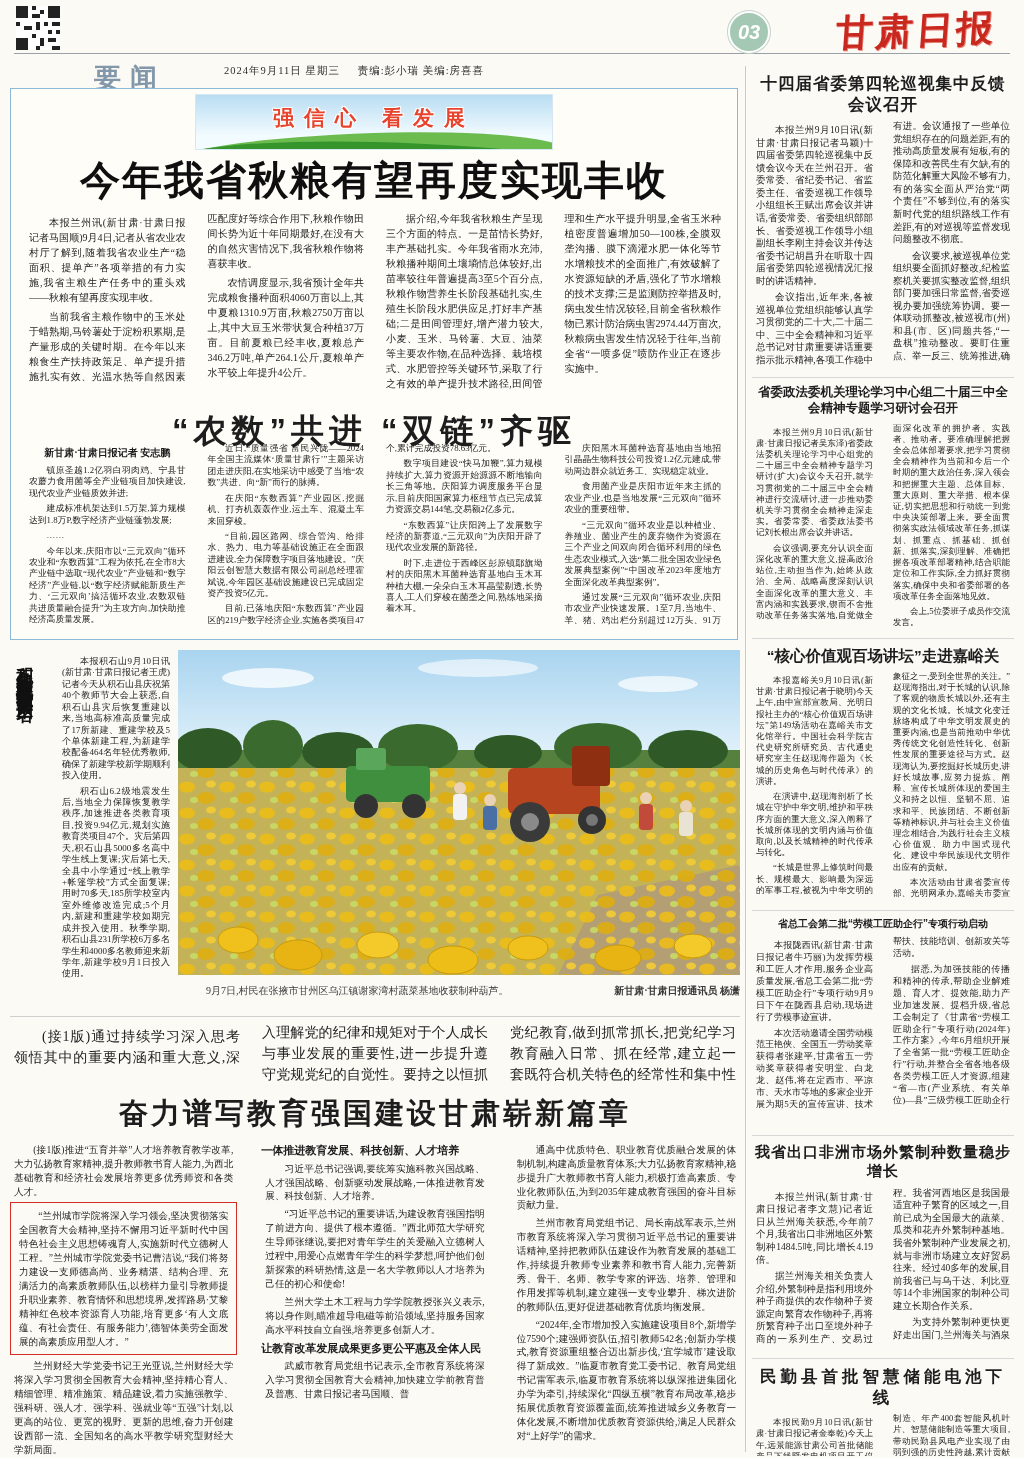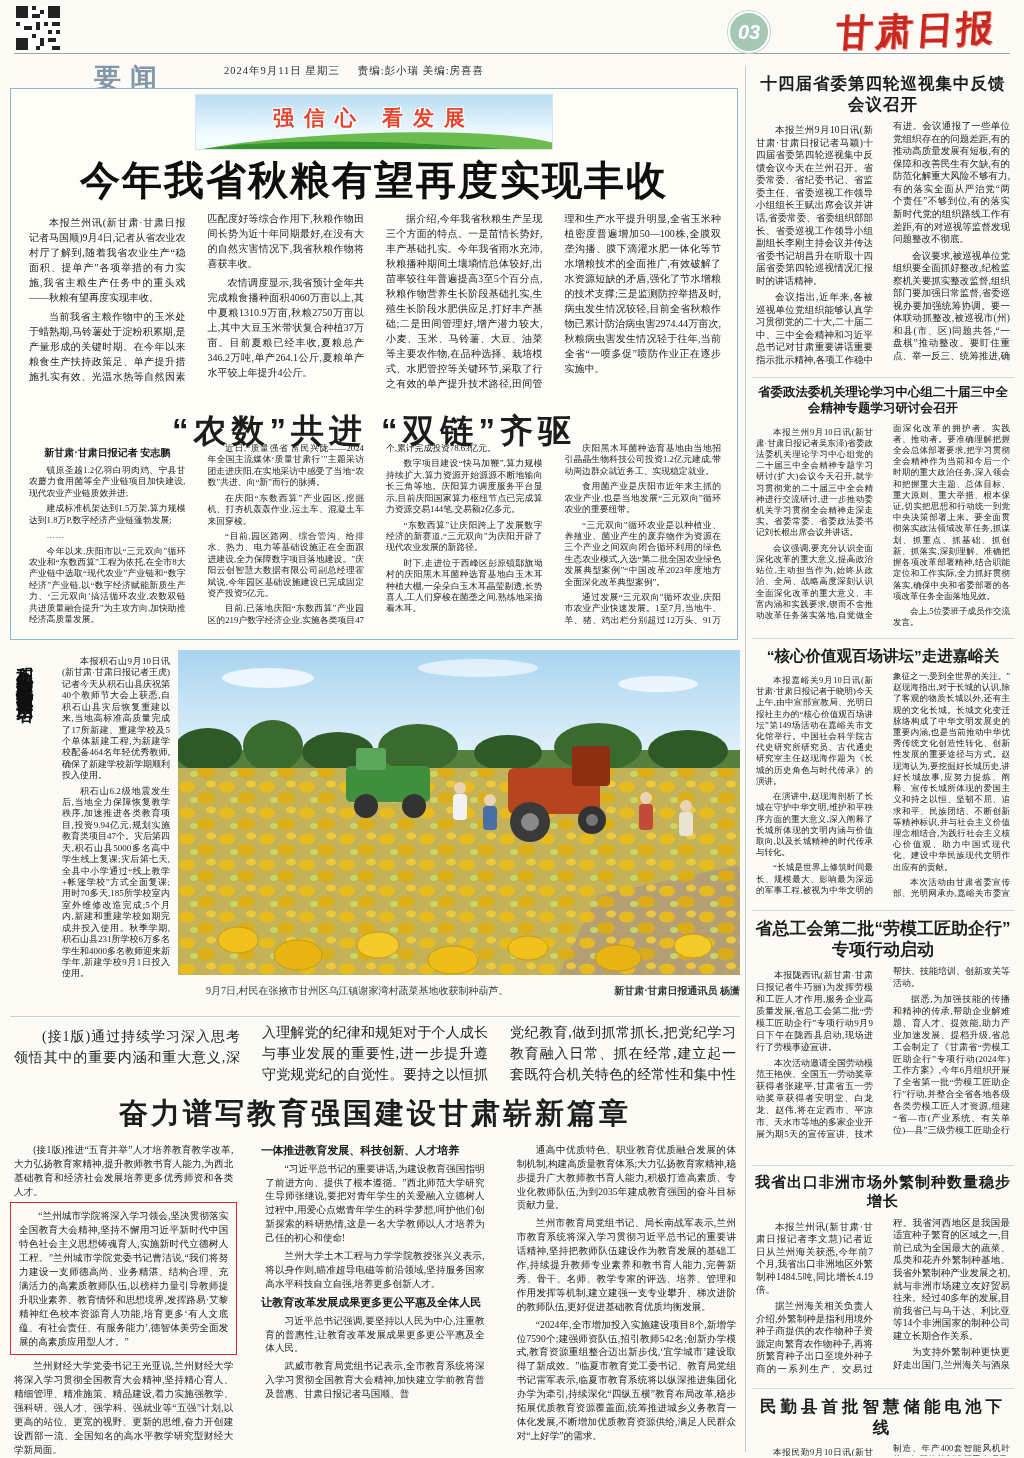--- a/index.html
+++ b/index.html
@@ -73,21 +73,21 @@
 
   
   .right { position:absolute; left:752px; top:66px; width:262px; height:1390px; overflow:hidden; }
   .right section { padding:5px 0 7px; border-bottom:1px solid #d8d8d8; }
   .right section:last-child { border-bottom:none; }
   .right h2 { text-align:center; margin:2px 0 6px; font-family:"Liberation Sans",sans-serif;
               font-weight:900; line-height:1.25; }
   .rh1 { font-size:16.5px; letter-spacing:1px; }
   .rh2 { font-size:12.5px; }
   .rh3 { font-size:15.5px; }
-  .rh4 { font-size:17px; }
+  .rh4 { font-size:10px; }
   .rh5 { font-size:15px; letter-spacing:1px; }
   .rh6 { font-size:16.5px; letter-spacing:4px; }
   .rbody { column-count:2; column-gap:12px; overflow:hidden; line-height:1.32; }
   .f95 { font-size:9.5px; } .f90 { font-size:9px; } .f85 { font-size:8.5px; }
   .hb1{height:250px}.hb2{height:208px}.hb3{height:232px}.hb4{height:192px}.hb5{height:164px}.hb6{height:134px}
 
   p.para { margin:4px; text-indent:2em; text-align:justify; }
 </style>
 </head>
 <body>
@@ -235,26 +235,26 @@
           <div class="redbox">
               <p class="para">“兰州城市学院将深入学习领会,坚决贯彻落实全国教育大会精神,坚持不懈用习近平新时代中国特色社会主义思想铸魂育人,实施新时代立德树人工程。”兰州城市学院党委书记曹洁说,“我们将努力建设一支师德高尚、业务精湛、结构合理、充满活力的高素质教师队伍,以榜样力量引导教师提升职业素养、教育情怀和思想境界,发挥路易·艾黎精神红色校本资源育人功能,培育更多‘有人文底蕴、有社会责任、有服务能力’,德智体美劳全面发展的高素质应用型人才。”</p>
             </div>
           <div>
               <p class="para">兰州财经大学党委书记王光亚说,兰州财经大学将深入学习贯彻全国教育大会精神,坚持精心育人、精细管理、精准施策、精品建设,着力实施强教学、强科研、强人才、强学科、强就业等“五强”计划,以更高的站位、更宽的视野、更新的思维,奋力开创建设西部一流、全国知名的高水平教学研究型财经大学新局面。</p>
             </div>
         </div>
         <div class="edcol">
           <h3>一体推进教育发展、科技创新、人才培养</h3>
           <div>
+              <p class="para">习近平总书记强调,要统筹实施科教兴国战略、人才强国战略、创新驱动发展战略,一体推进教育发展、科技创新、人才培养。</p>
               <p class="para">“习近平总书记的重要讲话,为建设教育强国指明了前进方向、提供了根本遵循。”西北师范大学研究生导师张继说,要把对青年学生的关爱融入立德树人过程中,用爱心点燃青年学生的科学梦想,呵护他们创新探索的科研热情,这是一名大学教师以人才培养为己任的初心和使命!</p>
               <p class="para">兰州大学土木工程与力学学院教授张兴义表示,将以身作则,瞄准超导电磁等前沿领域,坚持服务国家高水平科技自立自强,培养更多创新人才。</p>
             </div>
           <h3>让教育改革发展成果更多更公平惠及全体人民</h3>
           <div>
-              <p class="para">习近平总书记强调,要坚持以人民为中心,注重教育的普惠性,让教育改革发展成果更多更公平惠及全体人民。</p>
               <p class="para">武威市教育局党组书记表示,全市教育系统将深入学习贯彻全国教育大会精神,加快建立学前教育普及普惠、甘肃日报记者马国顺、普</p>
             </div>
         </div>
         <div class="edcol">
             <p class="para">通高中优质特色、职业教育优质融合发展的体制机制,构建高质量教育体系;大力弘扬教育家精神,稳步提升广大教师教书育人能力,积极打造高素质、专业化教师队伍,为到2035年建成教育强国的奋斗目标贡献力量。</p>
             <p class="para">兰州市教育局党组书记、局长南战军表示,兰州市教育系统将深入学习贯彻习近平总书记的重要讲话精神,坚持把教师队伍建设作为教育发展的基础工作,持续提升教师专业素养和教书育人能力,完善新秀、骨干、名师、教学专家的评选、培养、管理和作用发挥等机制,建立建强一支专业攀升、梯次进阶的教师队伍,更好促进基础教育优质均衡发展。</p>
             <p class="para">“2024年,全市增加投入实施建设项目8个,新增学位7590个;建强师资队伍,招引教师542名;创新办学模式,教育资源重组整合迈出新步伐,‘宜学城市’建设取得了新成效。”临夏市教育党工委书记、教育局党组书记雷军表示,临夏市教育系统将以纵深推进集团化办学为牵引,持续深化“四纵五横”教育布局改革,稳步拓展优质教育资源覆盖面,统筹推进城乡义务教育一体化发展,不断增加优质教育资源供给,满足人民群众对“上好学”的需求。</p>
           </div>
       </div>
     </section>

